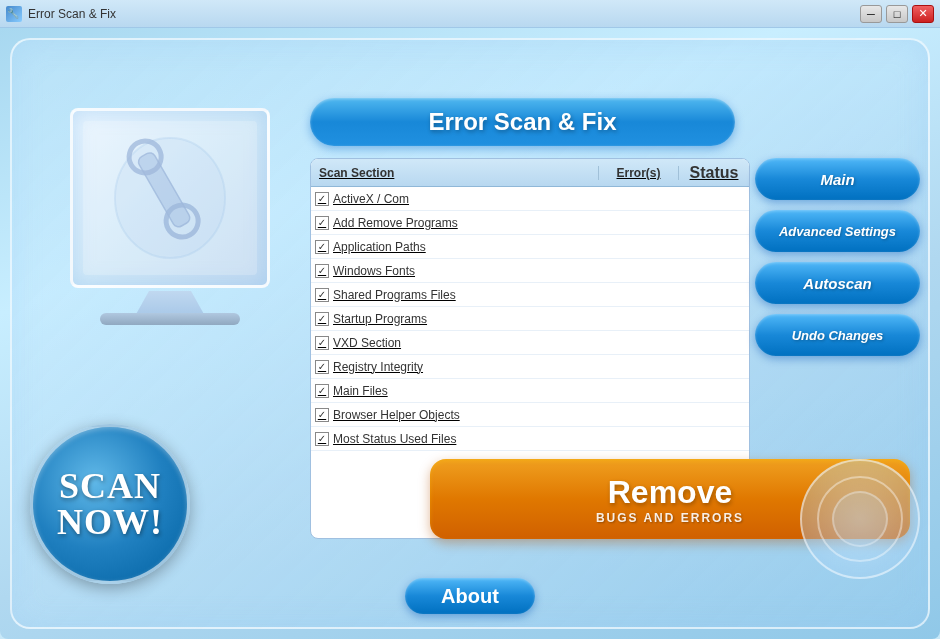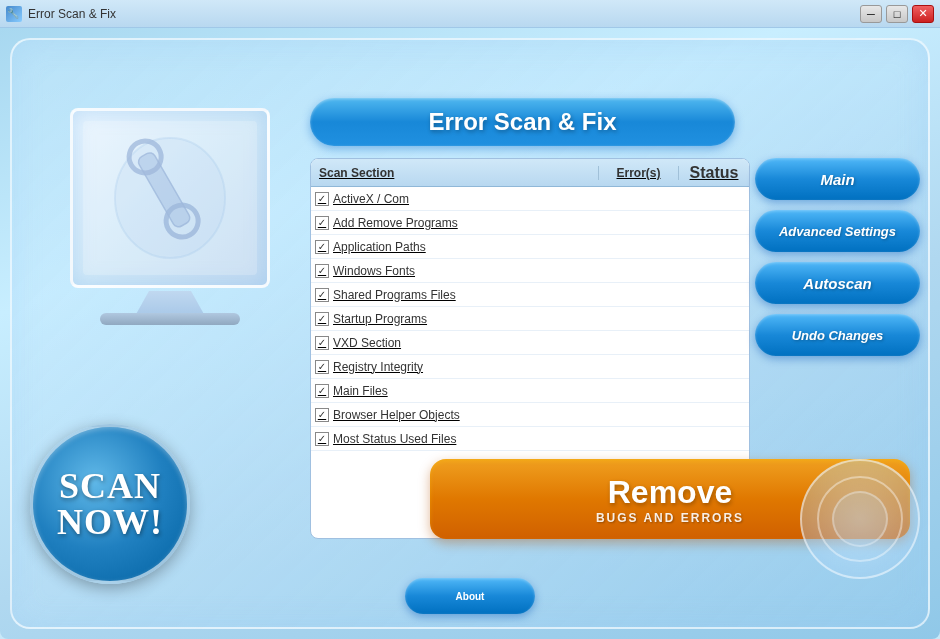--- a/index.html
+++ b/index.html
@@ -402,21 +402,21 @@
       gap: 20px;
     }
 
     .bottom-btn {
       height: 36px;
       width: 130px;
       border-radius: 18px;
       background: linear-gradient(to bottom, #50b8f8, #1888d8, #0070c0);
       border: none;
       color: white;
-      font-size: 10px;
+      font-size: 20px;
       font-weight: bold;
       cursor: pointer;
       box-shadow: 0 3px 8px rgba(0,80,180,0.4), inset 0 1px 3px rgba(255,255,255,0.3);
     }
 
     
     .outer-frame {
       position: absolute;
       top: 10px;
       left: 10px;

